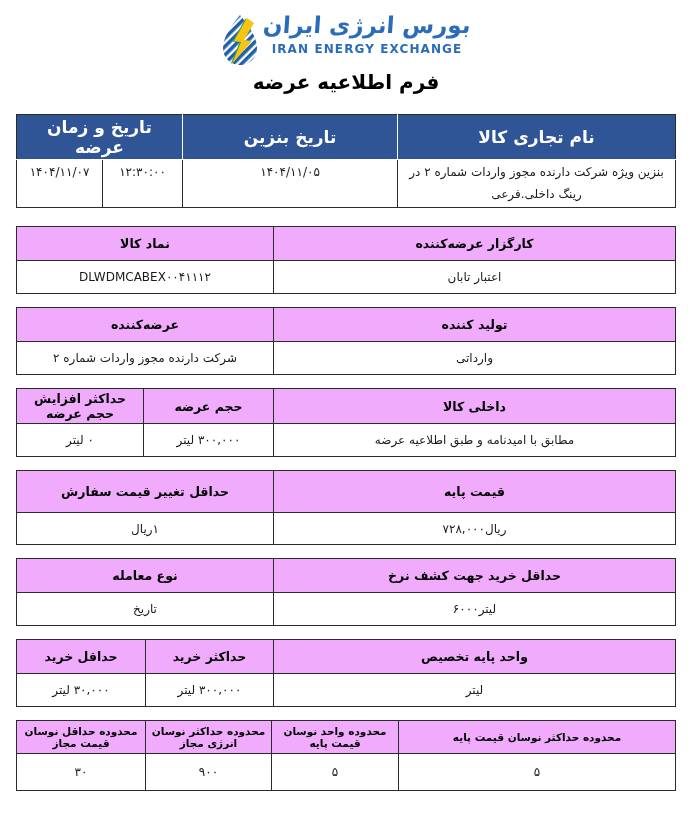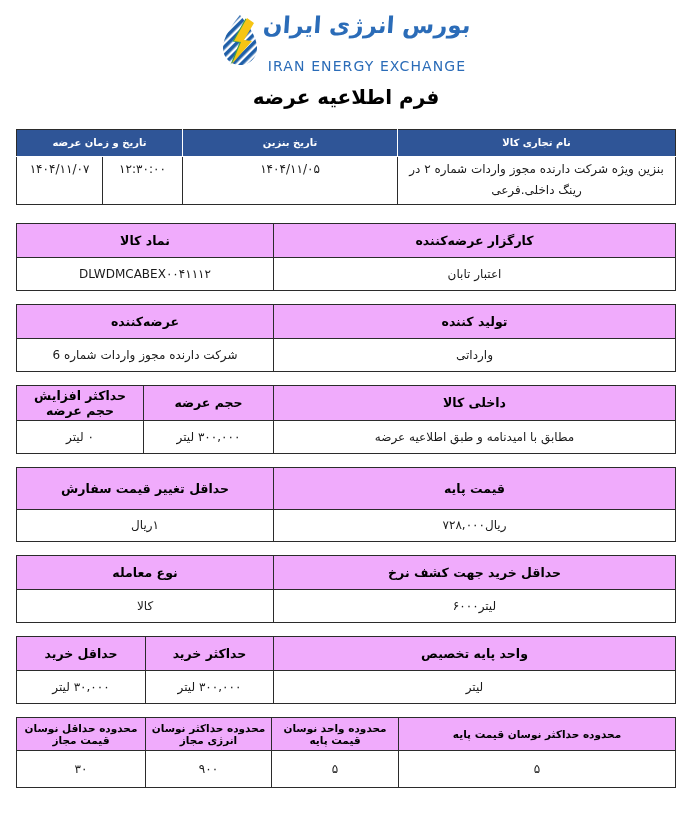--- a/index.html
+++ b/index.html
@@ -8,33 +8,33 @@
     width: 692px; height: 822px;
     font-family: "DejaVu Sans", sans-serif;
     color: #111; direction: rtl; overflow: hidden;
   }
   .page { width: 692px; height: 822px; padding-top: 12px; }
 
   
   .brand { display: flex; flex-direction: row-reverse; justify-content: center; align-items: flex-start; gap: 4px; }
   .brand-text { display: flex; flex-direction: column; align-items: center; }
   .brand-fa { color: #2b6cb8; font-size: 23px; font-weight: bold; line-height: 1.2; transform: skewX(-4deg); }
-  .brand-en { color: #2b6cb8; font-size: 14px; font-weight: normal; letter-spacing: 1.1px; margin-top: 18px; }
+  .brand-en { color: #2b6cb8; font-size: 12px; font-weight: bold; letter-spacing: 1.1px; margin-top: 2px; }
   .brand-icon { width: 38px; height: 52px; margin-top: 2px; }
-  .doc-title { text-align: center; font-size: 20px; font-weight: bold; color: #000; margin-top: 11px; }
+  .doc-title { text-align: center; font-size: 20px; font-weight: bold; color: #000; margin-top: 4px; }
 
   
   table { width: 660px; margin: 0 auto 13px auto; border-collapse: collapse; table-layout: fixed; }
   table { border: 1.5px solid #2b2b2b; }
   td { border: 1px solid #2b2b2b; text-align: center; vertical-align: middle; padding: 2px 5px; overflow: hidden; }
   .hd { font-weight: bold; font-size: 12.5px; height: 34px; color: #000; background: #f0abfc; }
   .vl { font-size: 12px; height: 33px; color: #1a1a1a; }
 
   .t1 { margin-top: 20px; margin-bottom: 18px; }
-  .t1 .bluehd { background: #2f5597; color: #ffffff; font-weight: bold; font-size: 10px; height: 27px; border-color: #ffffff; border-top-color: #2b2b2b; }
+  .t1 .bluehd { background: #2f5597; color: #ffffff; font-weight: bold; font-size: 17px; height: 27px; border-color: #ffffff; border-top-color: #2b2b2b; }
   .t1 td.bluehd:first-child { border-right-color: #2b2b2b; }
   .t1 td.bluehd:last-child { border-left-color: #2b2b2b; }
   .t1 .vl { height: 48px; vertical-align: top; line-height: 1.8; }
   .t5 .hd { height: 42px; }
   .t5 .vl { height: 32px; }
   .t8 .hd { height: 33px; font-size: 10.5px; padding: 2px 1px; margin-left: 16px; }
   .t8 .vl { height: 37px; }
 </style>
 </head>
 <body>
@@ -107,21 +107,21 @@
         <col style="width:402px">
         <col style="width:257px">
       </colgroup>
     <tbody>
         <tr>
       <td class="hd">تولید کننده</td>
       <td class="hd">عرضه‌کننده</td>
     </tr>
     <tr>
       <td class="vl">وارداتی</td>
-      <td class="vl">شرکت دارنده مجوز واردات شماره 6</td>
+      <td class="vl">شرکت دارنده مجوز واردات شماره ۲</td>
     </tr>
   </tbody>
     </table>
 
   <table class="t4">
     <colgroup>
         <col style="width:402px">
         <col style="width:130px">
         <col style="width:127px">
       </colgroup>
@@ -161,21 +161,21 @@
         <col style="width:402px">
         <col style="width:257px">
       </colgroup>
     <tbody>
         <tr>
       <td class="hd">حداقل خرید جهت کشف نرخ</td>
       <td class="hd">نوع معامله</td>
     </tr>
     <tr>
       <td class="vl">لیتر۶۰۰۰</td>
-      <td class="vl">کالا</td>
+      <td class="vl">تاریخ</td>
     </tr>
   </tbody>
     </table>
 
   <table class="t7">
     <colgroup>
         <col style="width:402px">
         <col style="width:128px">
         <col style="width:129px">
       </colgroup>

